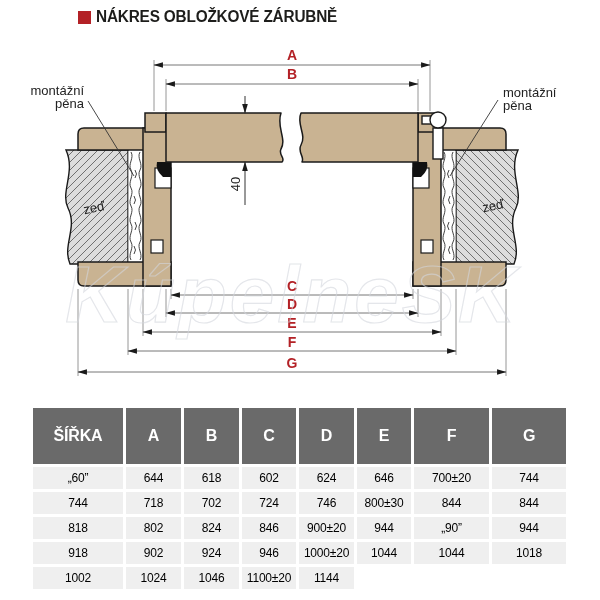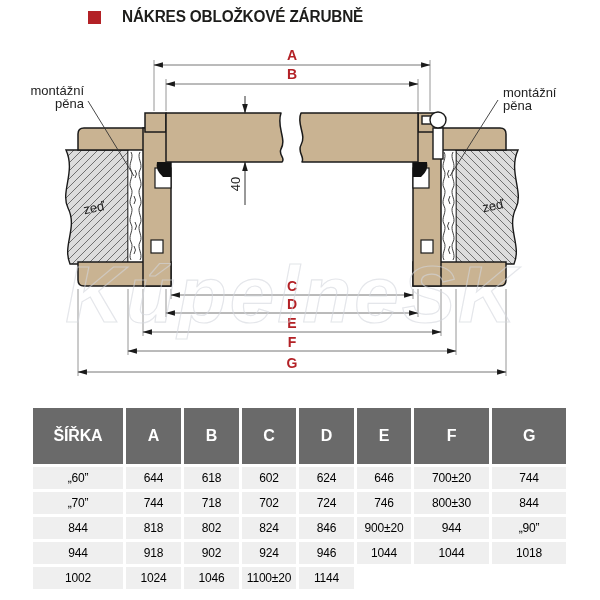--- a/index.html
+++ b/index.html
@@ -1,19 +1,19 @@
 <!DOCTYPE html>
 <html><head>
 <meta charset="utf-8">
 <style>
   html,body{margin:0;padding:0;}
   .stage{position:relative;width:600px;height:600px;background:#ffffff;overflow:hidden;
          font-family:"Liberation Sans",sans-serif;}
   
-  .titlebar{position:absolute;left:88px;top:8px;display:flex;align-items:center;gap:21px;}
+  .titlebar{position:absolute;left:78px;top:8px;display:flex;align-items:center;gap:5px;}
   .bullet{width:13px;height:13px;background:#b32126;flex:0 0 auto;}
   .titletext{font-size:16px;font-weight:700;color:#1d1d1b;letter-spacing:-0.2px;white-space:nowrap;
              transform:scaleX(.96);transform-origin:left center;}
   
   .diagram{position:absolute;left:0;top:0;width:600px;height:405px;}
   
   .size-table{position:absolute;left:33px;top:408px;width:534px;
               display:grid;grid-template-columns:90px 55px 55px 54px 55px 54px 75px 74px;
               gap:3px;}
   .cell{background:#efefef;color:#000000;font-size:12px;display:flex;align-items:center;justify-content:center;
@@ -152,41 +152,41 @@
       <div class="cell head">F</div>
       <div class="cell head">G</div>
       <div class="cell">„60”</div>
       <div class="cell">644</div>
       <div class="cell">618</div>
       <div class="cell">602</div>
       <div class="cell">624</div>
       <div class="cell">646</div>
       <div class="cell">700±20</div>
       <div class="cell">744</div>
-      <div class="cell">„70”</div>
       <div class="cell">744</div>
       <div class="cell">718</div>
       <div class="cell">702</div>
       <div class="cell">724</div>
       <div class="cell">746</div>
       <div class="cell">800±30</div>
       <div class="cell">844</div>
       <div class="cell">844</div>
       <div class="cell">818</div>
       <div class="cell">802</div>
       <div class="cell">824</div>
       <div class="cell">846</div>
       <div class="cell">900±20</div>
       <div class="cell">944</div>
       <div class="cell">„90”</div>
       <div class="cell">944</div>
       <div class="cell">918</div>
       <div class="cell">902</div>
       <div class="cell">924</div>
       <div class="cell">946</div>
+      <div class="cell">1000±20</div>
       <div class="cell">1044</div>
       <div class="cell">1044</div>
       <div class="cell">1018</div>
       <div class="cell">1002</div>
       <div class="cell">1024</div>
       <div class="cell">1046</div>
       <div class="cell">1100±20</div>
       <div class="cell">1144</div>
     </div>
 </div>

